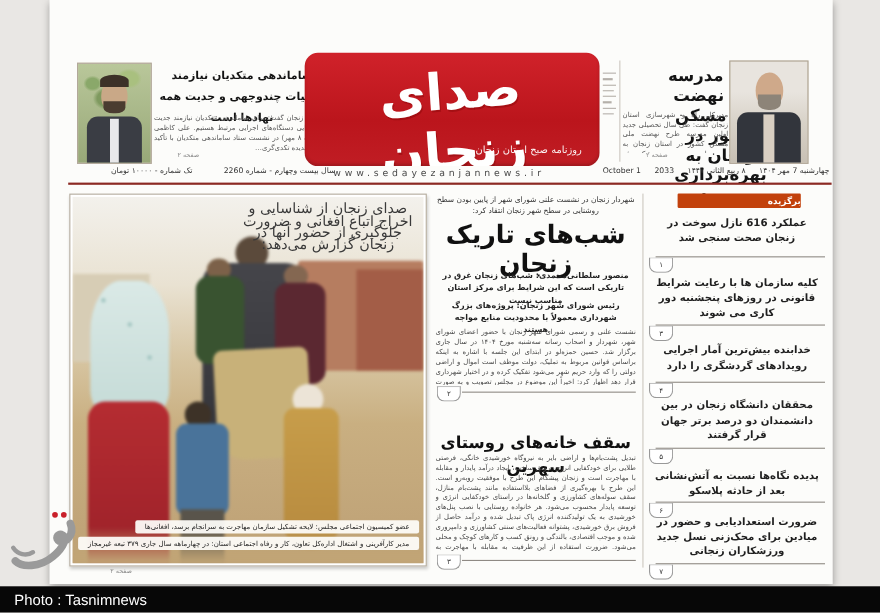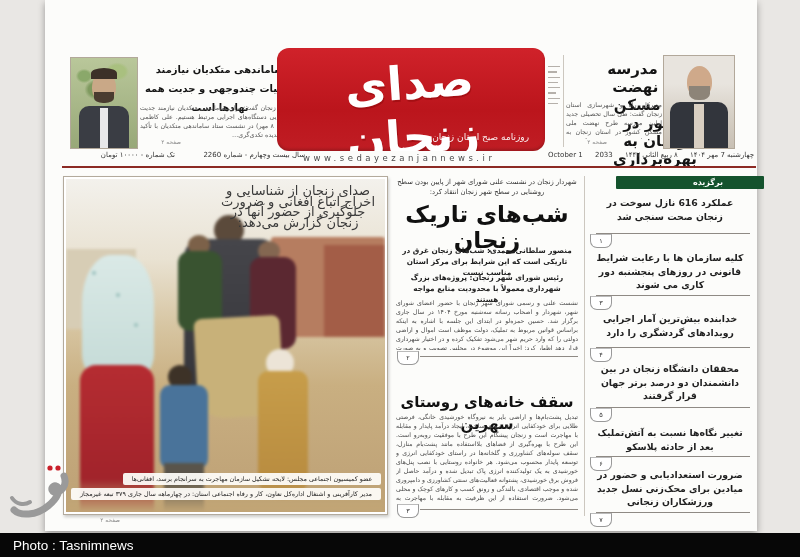--- a/index.html
+++ b/index.html
@@ -68,21 +68,21 @@
   
   .c-kicker{font-size:6.8px;line-height:10px;color:#333;text-align:center;}
   .c-head1{font-size:23px;font-weight:bold;color:#101010;text-align:center;letter-spacing:-.5px;}
   .c-deck{font-size:7.3px;line-height:11px;font-weight:bold;color:#222;text-align:center;}
   .c-body{font-size:6.2px;line-height:9px;color:#474747;text-align:justify;overflow:hidden;}
   .c-head2{font-size:15px;line-height:22px;font-weight:bold;color:#101010;text-align:center;margin-top:28px;}
   .tab{width:20px;height:12px;border:1px solid #999;border-top:1px solid #bbb;border-radius:0 0 7px 7px;
     background:#fff;font-size:6.5px;color:#333;text-align:center;line-height:12px;}
   .sep{height:1px;background:#8f8a84;}
   
-  .rc-header{background:#14532d;color:#fff;font-size:8px;font-weight:bold;text-align:center;line-height:13px;border-radius:1px;padding-left:36px;}
+  .rc-header{background:#c2410c;color:#fff;font-size:8px;font-weight:bold;text-align:right;line-height:13px;border-radius:1px;}
   .rc-item{font-size:9.3px;line-height:13.5px;font-weight:bold;color:#1f1f1f;text-align:center;}
   
   .bottom-bar{background:#070707;color:#fff;display:flex;align-items:center;
     font-family:"Liberation Sans", sans-serif;font-size:13.5px;padding-left:13px;box-sizing:border-box;}
 </style>
 </head>
 <body>
 
 <div class="abs paper"></div>
 
@@ -197,21 +197,21 @@
 <div class="abs tab" style="left:590px;top:296px;">۳</div>
 
 <div class="abs fa rc-item" style="left:594px;top:312px;width:152px;height:30px;">خدابنده بیش‌ترین آمار اجرایی رویدادهای گردشگری را دارد</div>
 <div class="abs sep" style="left:596px;top:347px;width:154px;"></div>
 <div class="abs tab" style="left:590px;top:348px;">۴</div>
 
 <div class="abs fa rc-item" style="left:594px;top:362px;width:152px;height:42px;">محققان دانشگاه زنجان در بین دانشمندان دو درصد برتر جهان قرار گرفتند</div>
 <div class="abs sep" style="left:596px;top:407px;width:154px;"></div>
 <div class="abs tab" style="left:590px;top:408px;">۵</div>
 
-<div class="abs fa rc-item" style="left:594px;top:426px;width:152px;height:30px;">تغییر نگاه‌ها نسبت به آتش‌تملیک بعد از حادثه پلاسکو</div>
+<div class="abs fa rc-item" style="left:594px;top:426px;width:152px;height:30px;">پدیده نگاه‌ها نسبت به آتش‌نشانی بعد از حادثه پلاسکو</div>
 <div class="abs sep" style="left:596px;top:456px;width:154px;"></div>
 <div class="abs tab" style="left:590px;top:457px;">۶</div>
 
 <div class="abs fa rc-item" style="left:594px;top:468px;width:152px;height:42px;">ضرورت استعدادیابی و حضور در میادین برای محک‌زنی نسل جدید ورزشکاران زنجانی</div>
 <div class="abs sep" style="left:596px;top:512px;width:154px;"></div>
 <div class="abs tab" style="left:590px;top:513px;">۷</div>
 
 <svg class="abs" style="left:6px;top:458px;" width="66" height="70" viewBox="0 0 66 70">
   <path d="M8 52 C 14 58, 30 58, 42 48 C 52 40, 56 30, 50 28 C 46 27, 44 32, 48 34 C 54 36, 62 28, 58 18" fill="none" stroke="#9a9a9a" stroke-width="7" stroke-linecap="round"></path>
   <path d="M6 40 C 10 46, 18 48, 24 44" fill="none" stroke="#9a9a9a" stroke-width="4" stroke-linecap="round"></path>

